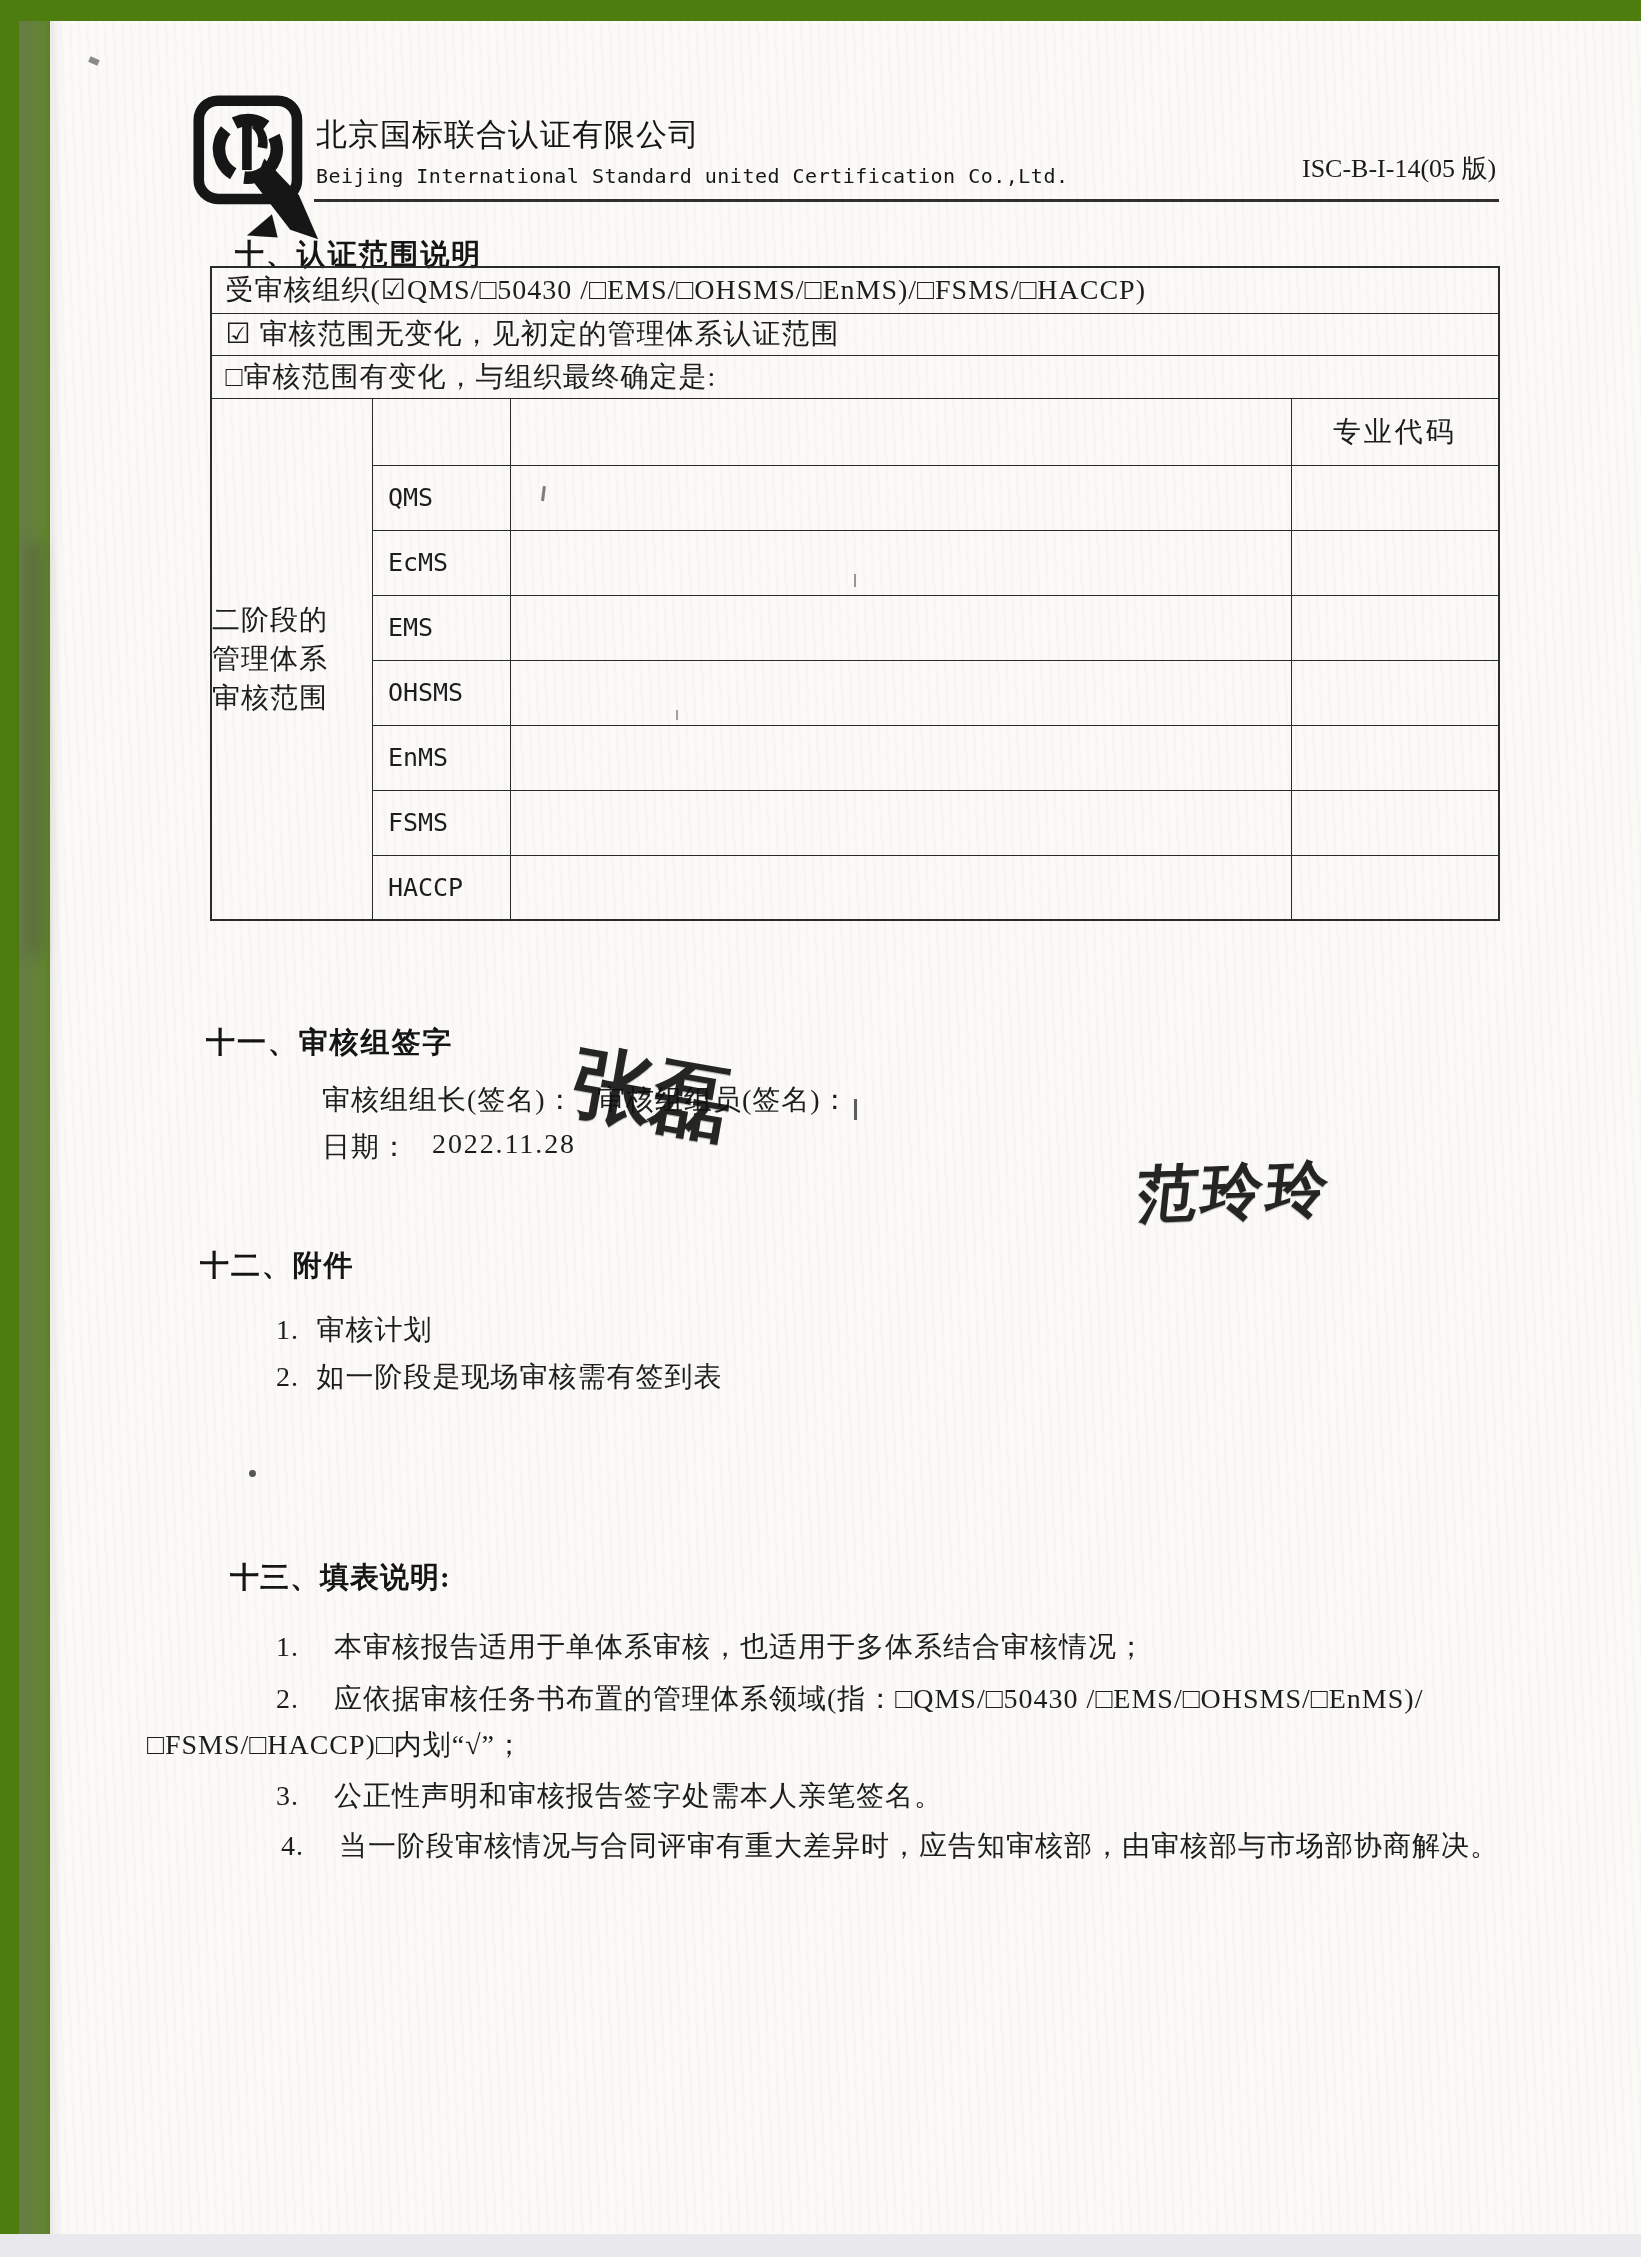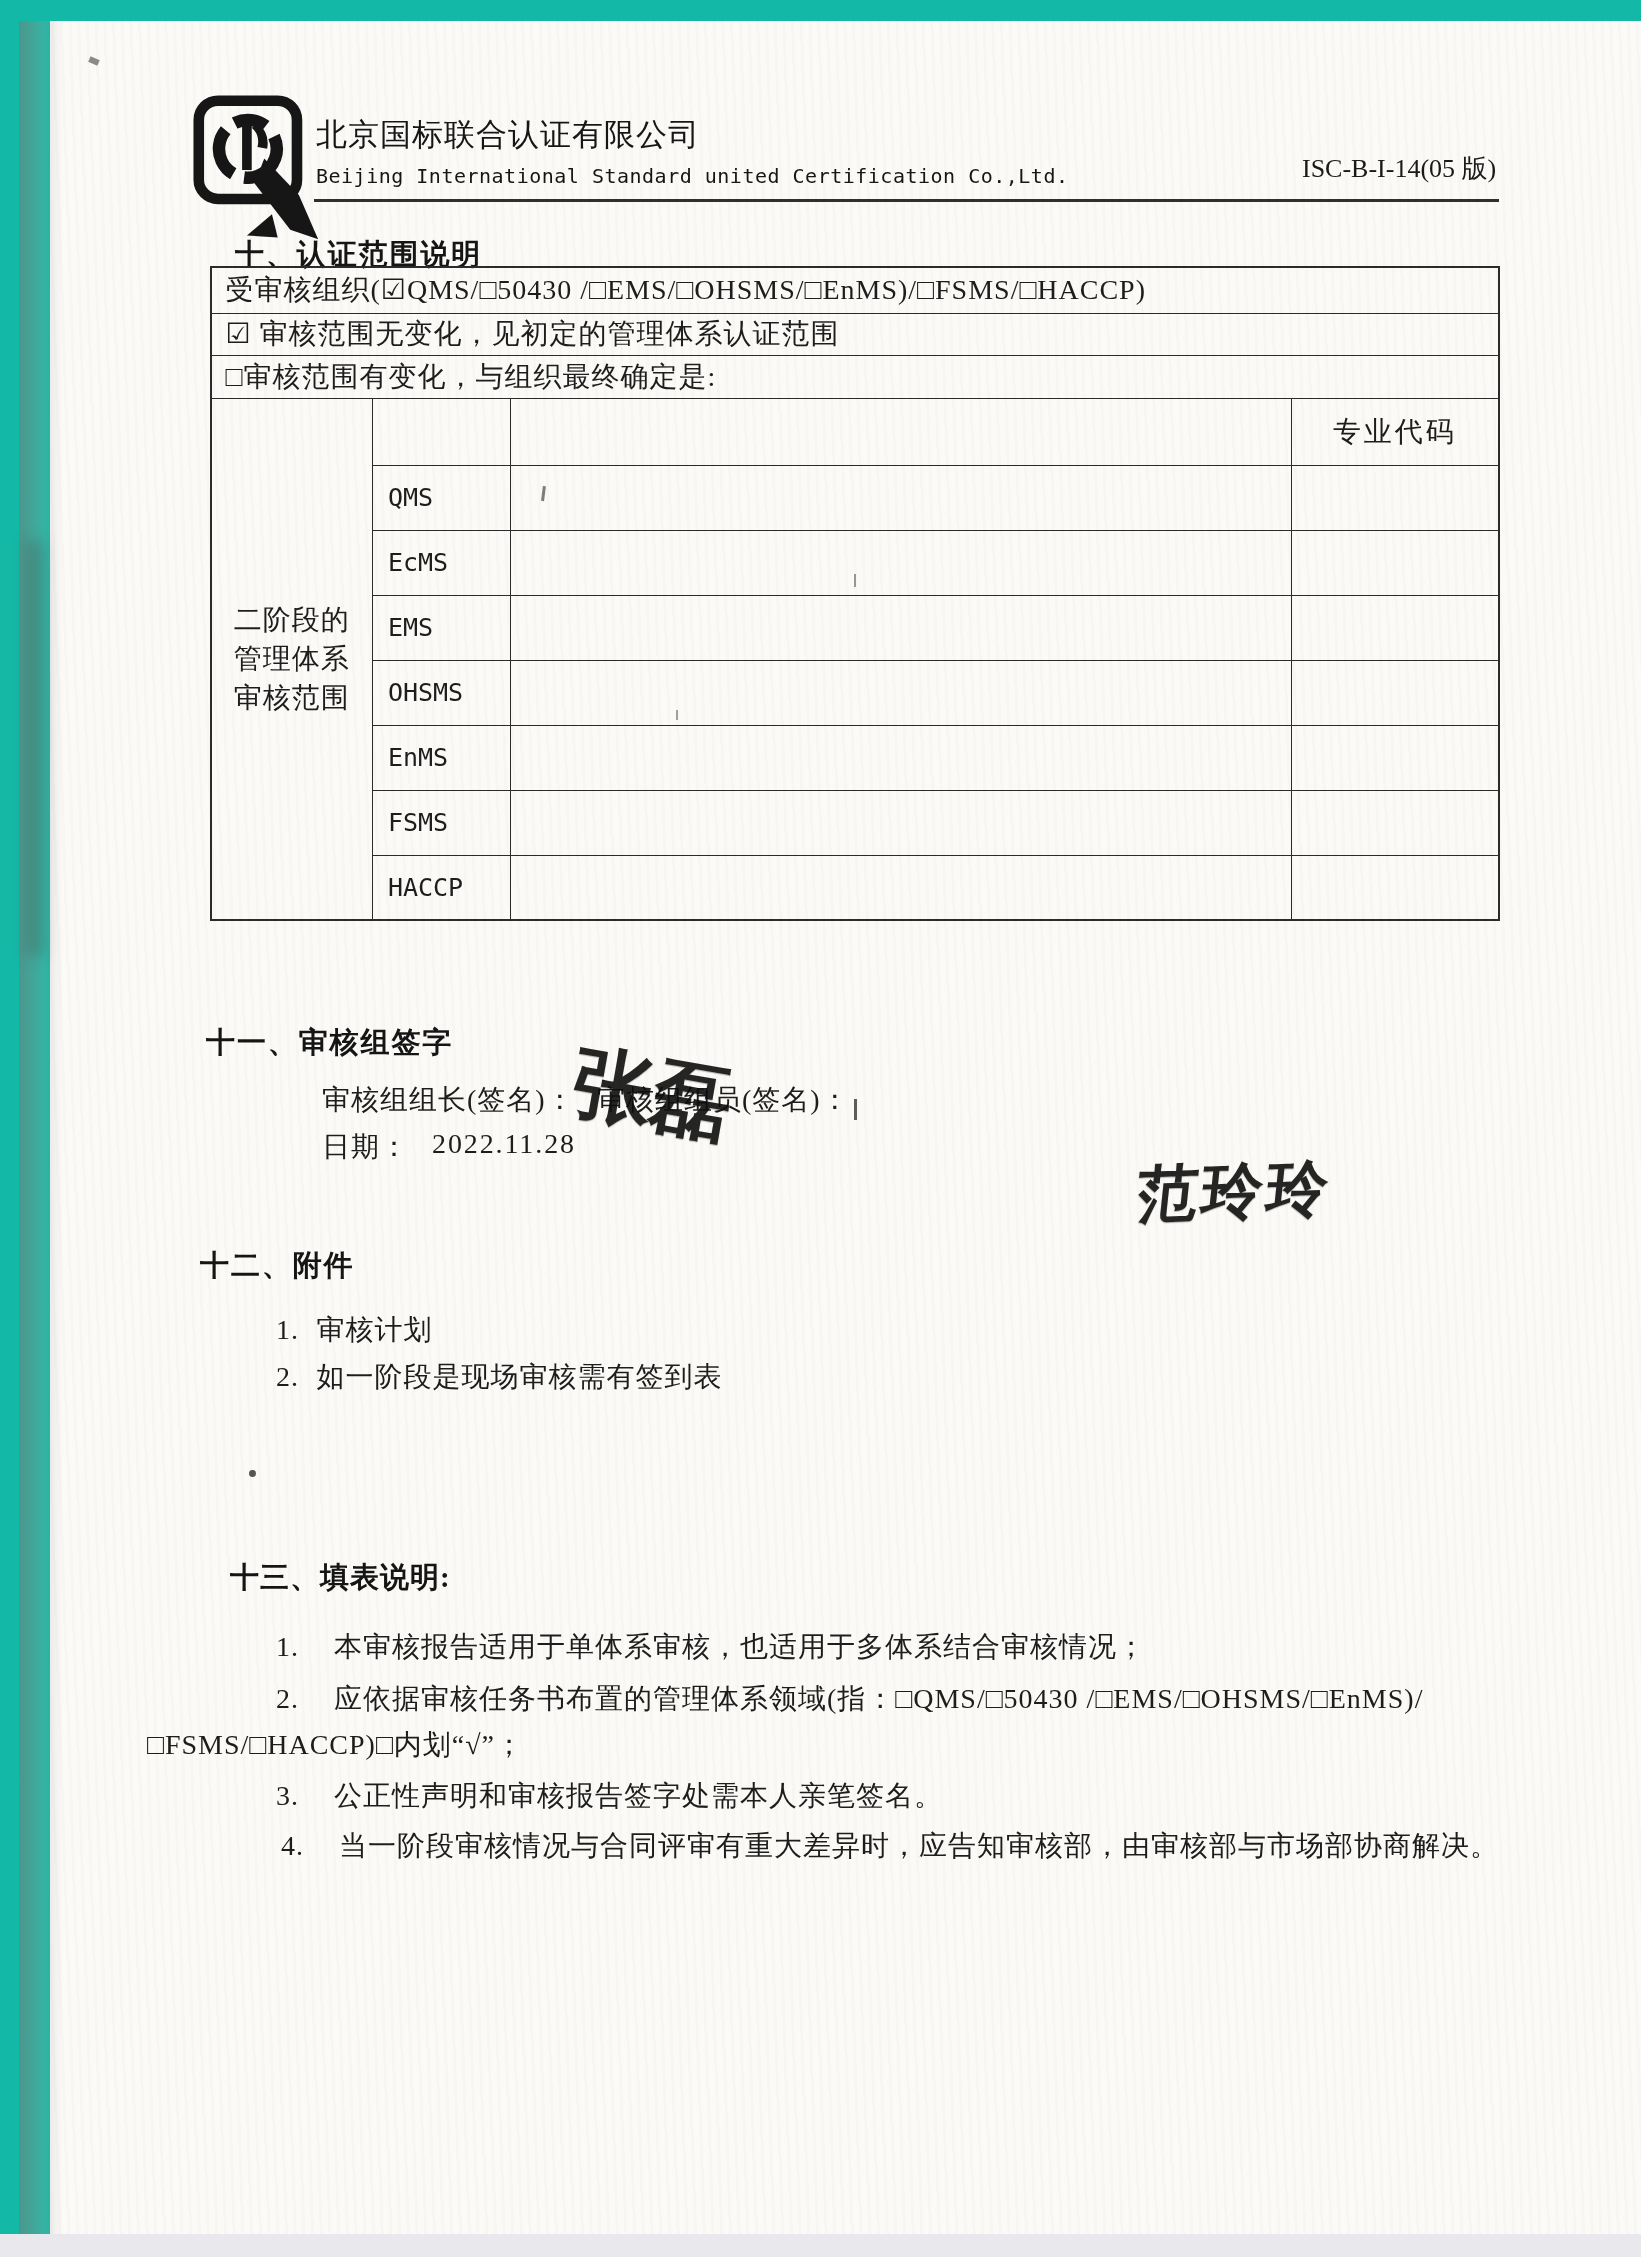--- a/index.html
+++ b/index.html
@@ -1,17 +1,17 @@
 <!DOCTYPE html>
 <html><head>
 <meta charset="utf-8">
 <style>
   html,body{margin:0;padding:0;background:#fdfdfd;}
   .page{position:relative;width:1641px;height:2257px;overflow:hidden;
-        font-family:"Liberation Serif","DejaVu Serif",serif;color:#1e1e1e;background:#14b8a6;}
+        font-family:"Liberation Serif","DejaVu Serif",serif;color:#1e1e1e;background:#4d7c0f;}
 
   
   .paper{position:absolute;left:50px;top:21px;width:1591px;height:2213px;
          background-color:#fbfaf6;
          background-image:repeating-linear-gradient(88deg, rgba(120,130,180,.03) 0 2.9px, rgba(255,255,255,0) 2.9px 8.7px);}
   .edge-left{position:absolute;left:19.3px;top:21px;width:44px;height:2213px;
              background:linear-gradient(to right, rgba(125,122,118,.55), rgba(160,158,154,.25) 55%, rgba(0,0,0,0));}
   .edge-left-dark{position:absolute;left:25px;top:541px;width:19.3px;height:415px;
                   background:rgba(75,73,70,.28);filter:blur(6.8px);}
   .bottom-strip{position:absolute;left:0;top:2234px;width:1641px;height:23px;background:#e9e9ed;}
@@ -30,21 +30,21 @@
   .sec-title{position:absolute;font-size:29px;font-weight:600;letter-spacing:1.9px;color:#151515;}
   .txt{position:absolute;font-size:28px;color:#1d1d1d;letter-spacing:1px;}
 
   
   .scope-table{position:absolute;left:210px;top:266px;width:1288px;
                border-collapse:collapse;table-layout:fixed;border:2.9px solid #2b2b2b;}
   .scope-table td{border:1.9px solid #2b2b2b;font-size:28px;color:#1d1d1d;
                   padding:0 0 0 13.5px;vertical-align:middle;letter-spacing:1px;overflow:hidden;}
   tr.ra{height:46px;} tr.rb{height:42px;} tr.rc{height:43px;}
   tr.rh{height:67px;} tr.rs{height:65px;}
-  td.side{text-align:center;padding:0;line-height:39px;font-size:28px;}
+  td.side{padding:0;line-height:39px;font-size:28px;}
   td.sys{font-family:"DejaVu Sans Mono",monospace;font-size:25px;padding-left:15.4px;letter-spacing:0;}
   td.code-h{text-align:center;padding:0;letter-spacing:2.9px;}
 
   
   .ink{position:absolute;color:#0e0e0e;font-weight:700;opacity:.9;
        text-shadow:0 1px 1px rgba(25,25,25,.35);white-space:nowrap;}
   .sig-leader{left:572px;top:1041px;font-size:81px;transform:rotate(10deg);letter-spacing:-1.9px;}
   .sig-member{left:1137px;top:1151px;font-size:61px;transform:rotate(-2deg) skewX(-8deg);letter-spacing:3.9px;}
 
   

